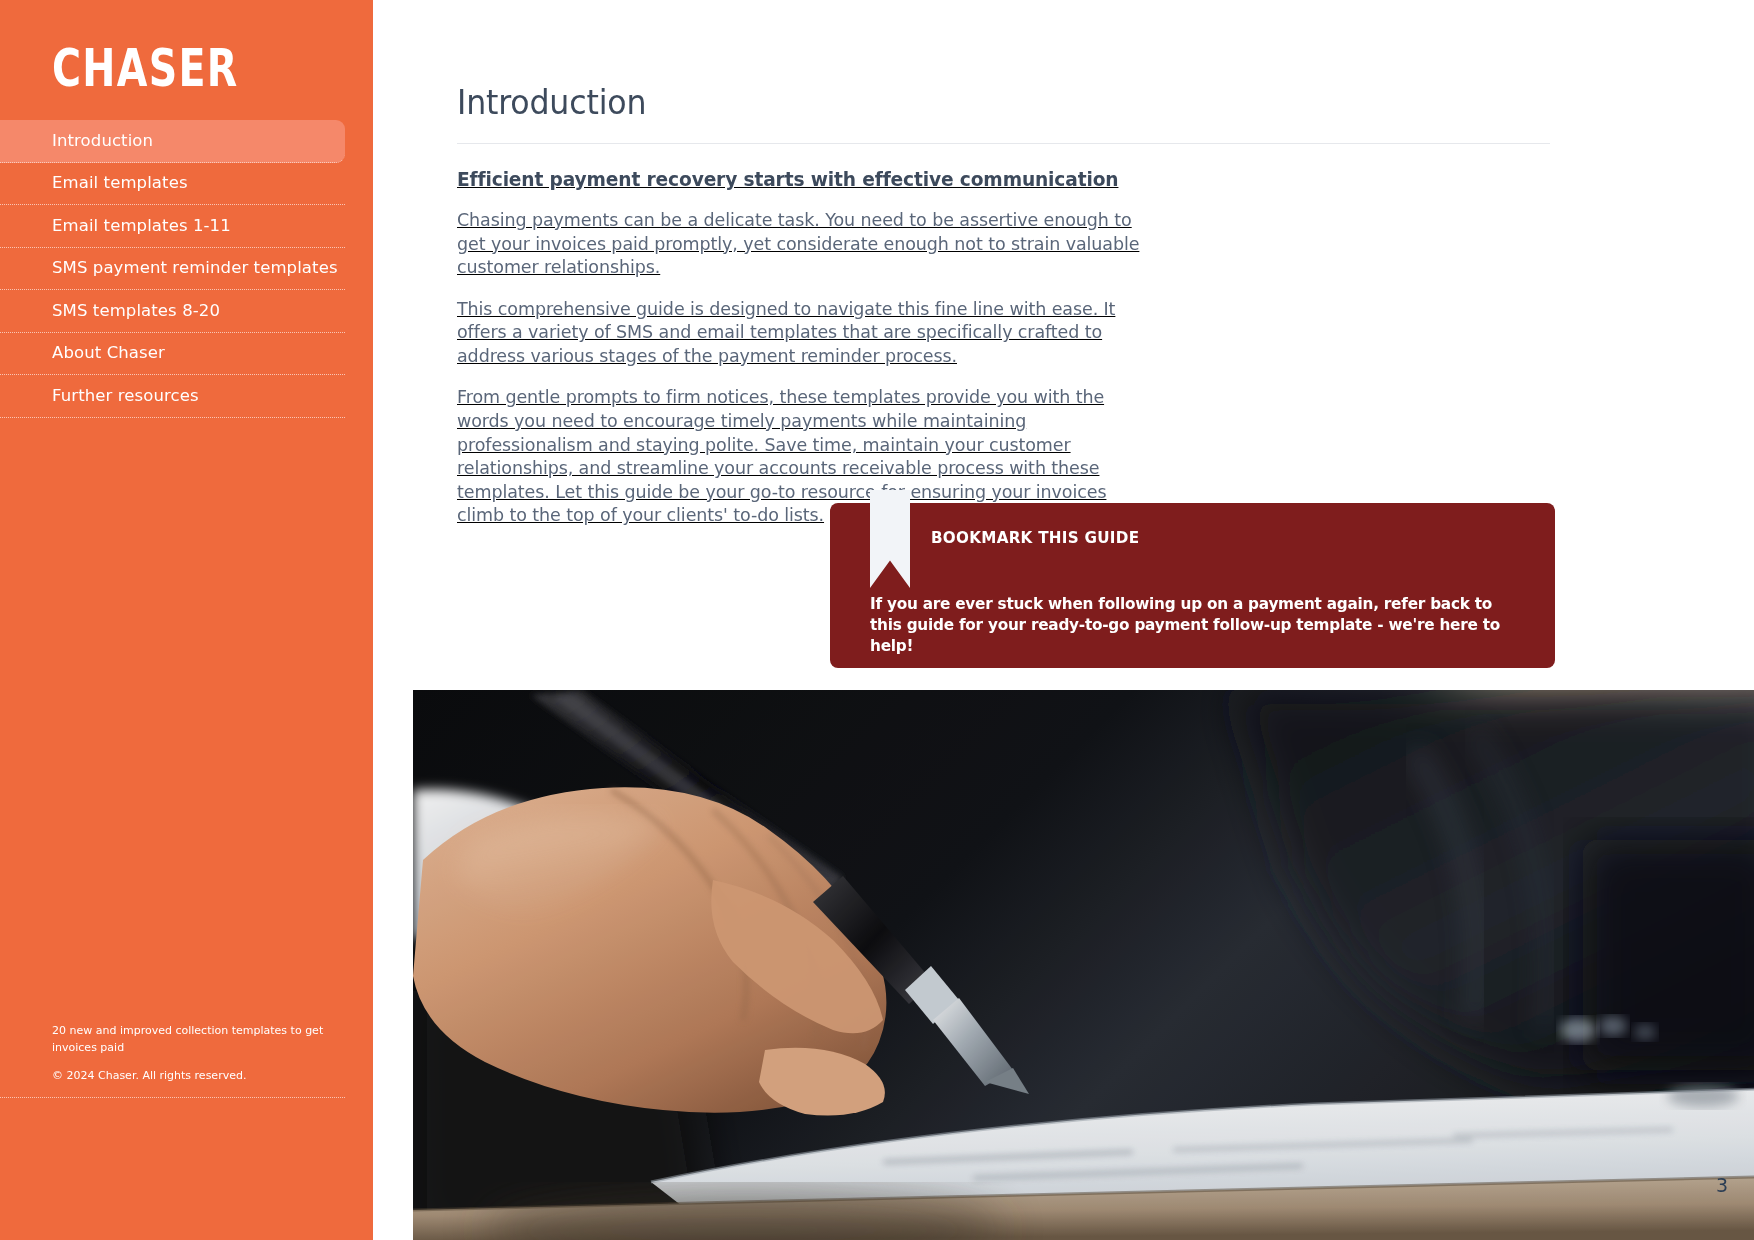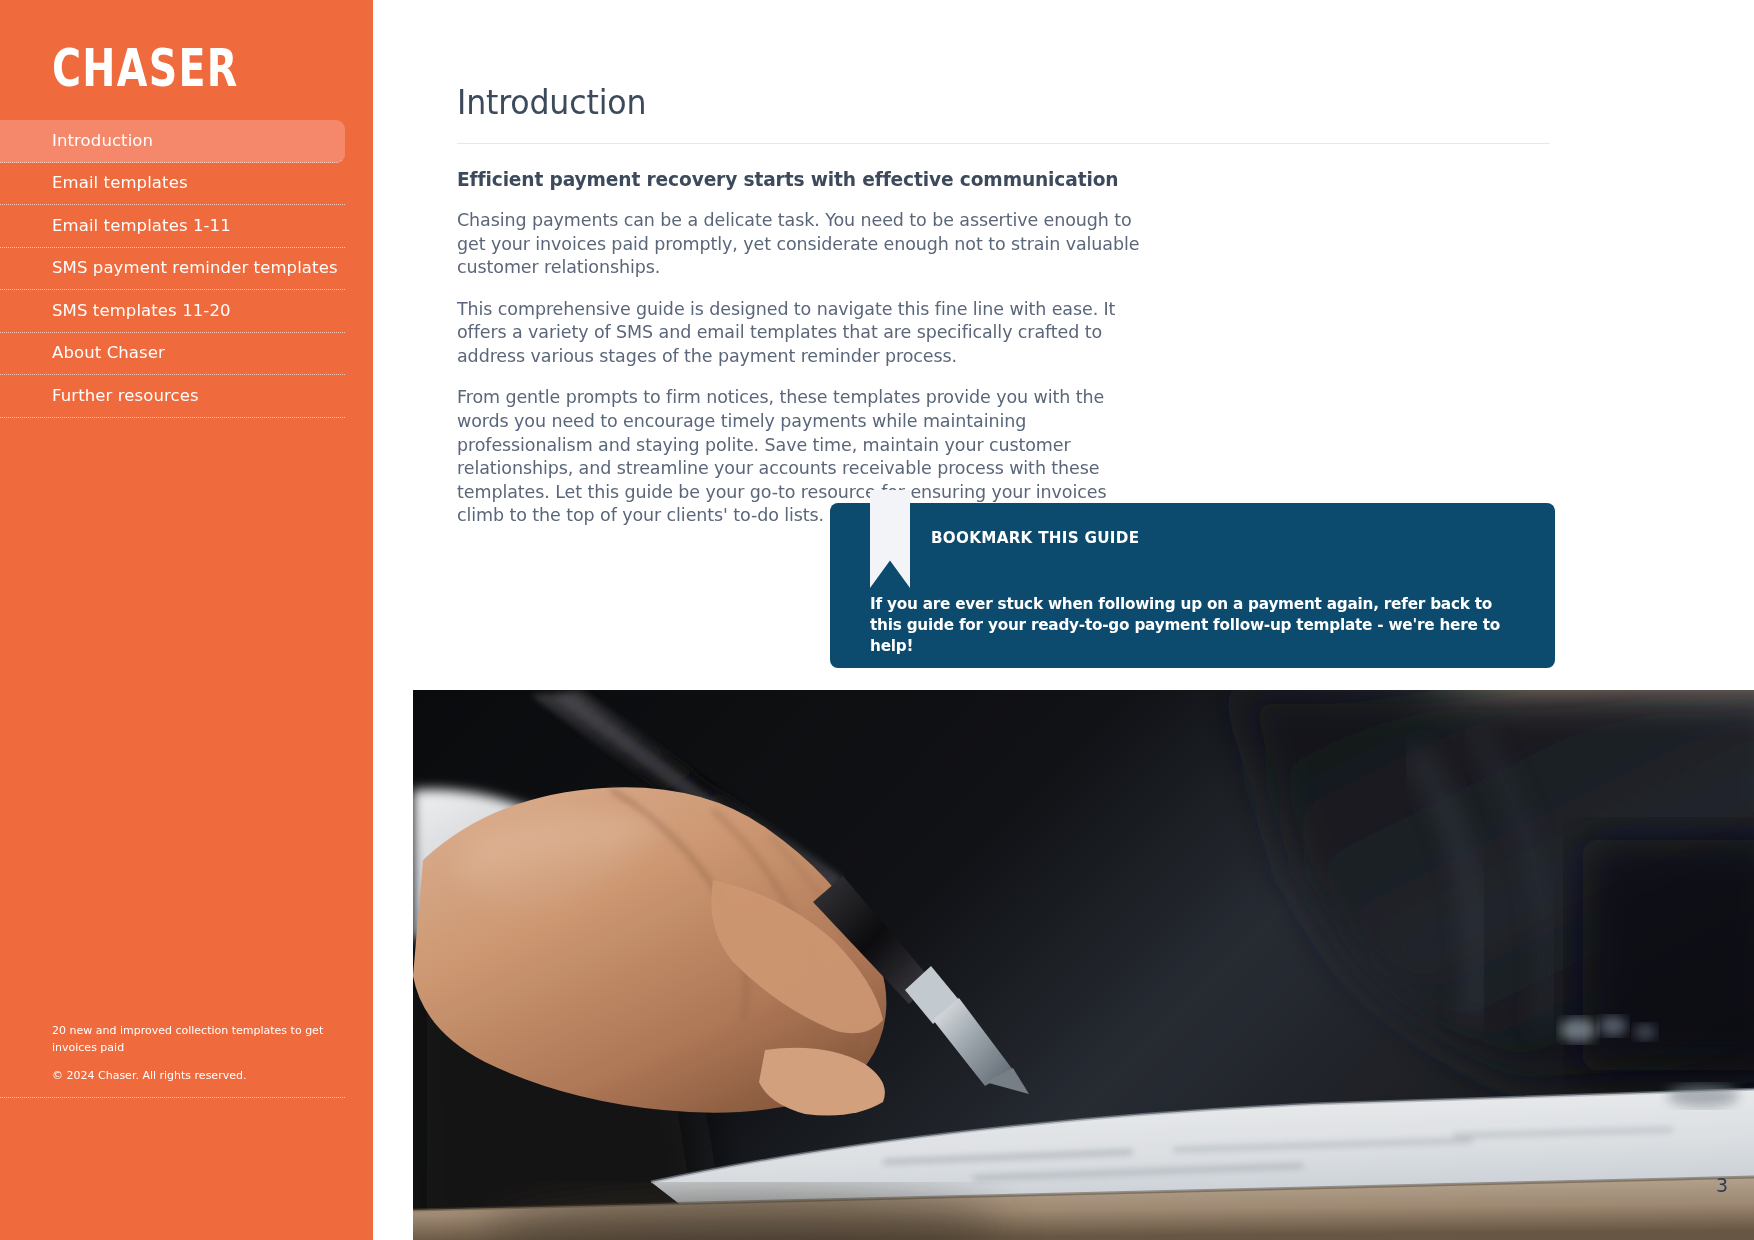--- a/index.html
+++ b/index.html
@@ -128,20 +128,21 @@
     width: 1093px;
     height: 1px;
     background: #e6e8ec;
   }
 
   .content {
     position: absolute;
     left: 44px;
     top: 168px;
     width: 716px;
+    text-decoration: underline;
   }
 
   .lede {
     font-family: "DejaVu Sans", sans-serif;
     font-size: 19.5px;
     font-weight: 700;
     color: #3d4a5c;
     letter-spacing: -0.15px;
     transform: scaleX(0.955);
     transform-origin: left top;
@@ -160,21 +161,21 @@
   }
   .para:last-child { margin-bottom: 0; }
 
   
   .callout {
     position: absolute;
     left: 417px;
     top: 503px;
     width: 725px;
     height: 165px;
-    background: #0c4a6e;
+    background: #7f1d1d;
     border-radius: 8px;
   }
 
   .ribbon {
     position: absolute;
     left: 40px;
     top: -13px;
     width: 40px;
     height: 98px;
     background: #f2f4f8;
@@ -249,21 +250,21 @@
       <div class="nav-item">
         <span class="nav-label">Email templates</span>
       </div>
       <div class="nav-item">
         <span class="nav-label">Email templates 1-11</span>
       </div>
       <div class="nav-item">
         <span class="nav-label">SMS payment reminder templates</span>
       </div>
       <div class="nav-item">
-        <span class="nav-label">SMS templates 11-20</span>
+        <span class="nav-label">SMS templates 8-20</span>
       </div>
       <div class="nav-item">
         <span class="nav-label">About Chaser</span>
       </div>
       <div class="nav-item">
         <span class="nav-label">Further resources</span>
       </div>
     </nav>
 
     <div class="sidebar-footer">

